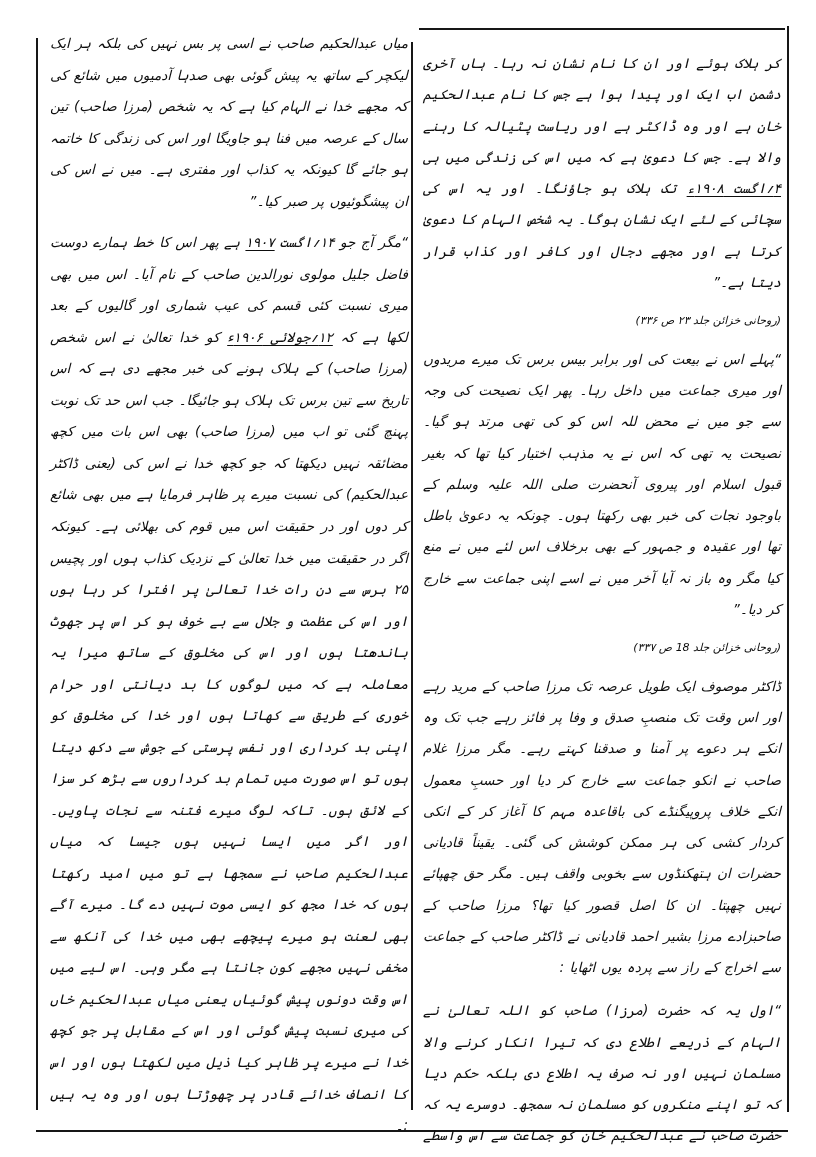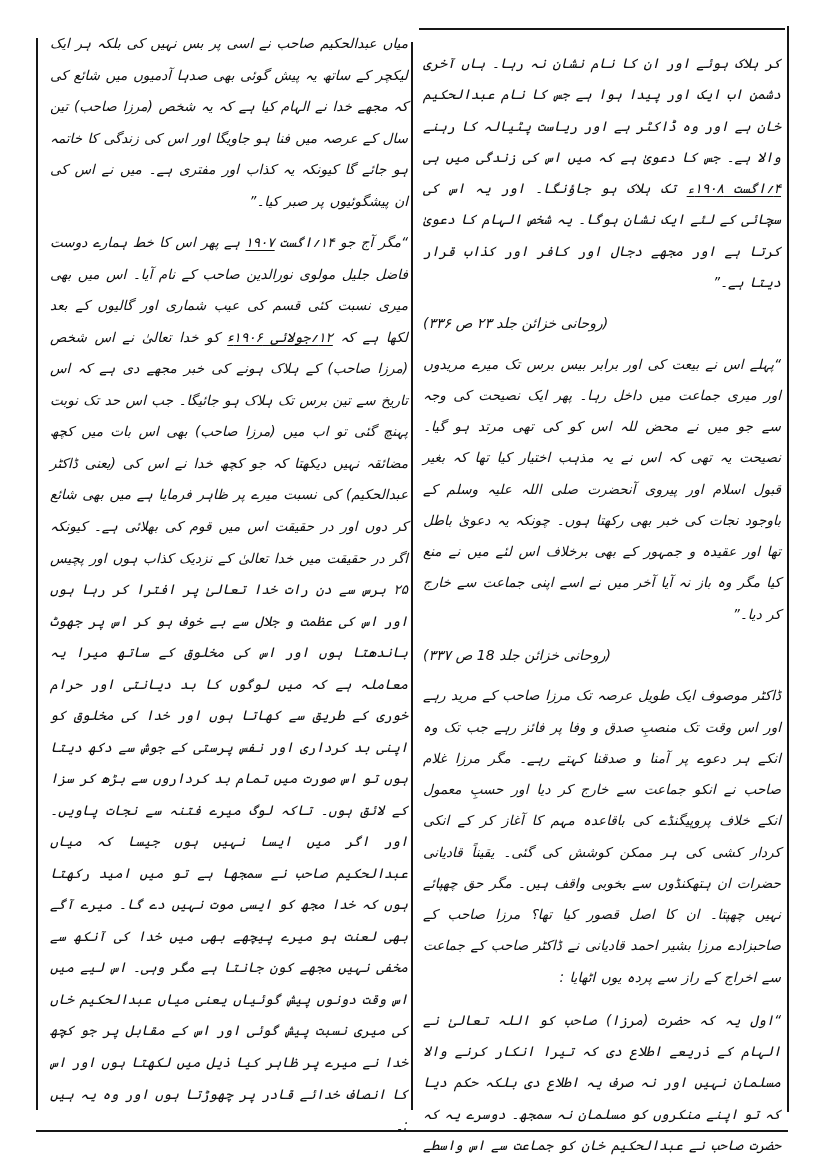--- a/index.html
+++ b/index.html
@@ -33,22 +33,22 @@
   .col-right .para{line-height:2.3;margin-top:12px;}
   .u{text-decoration:underline;text-underline-offset:3px;}
   .hl-lg{
     background:#000;color:#fff;font-weight:bold;
     font-size:19px;
     padding:2px 7px;
     box-decoration-break:clone;-webkit-box-decoration-break:clone;
   }
   .cite{
     margin:14px 0 14px 0;
-    font-size:14px;
-    text-align:left;
+    font-size:11px;
+    text-align:right;
     line-height:1.6;
   }
 </style>
 </head>
 <body>
 
 <div class="page">
 
   <div class="rule rule-left"></div>
   <div class="rule rule-center"></div>

